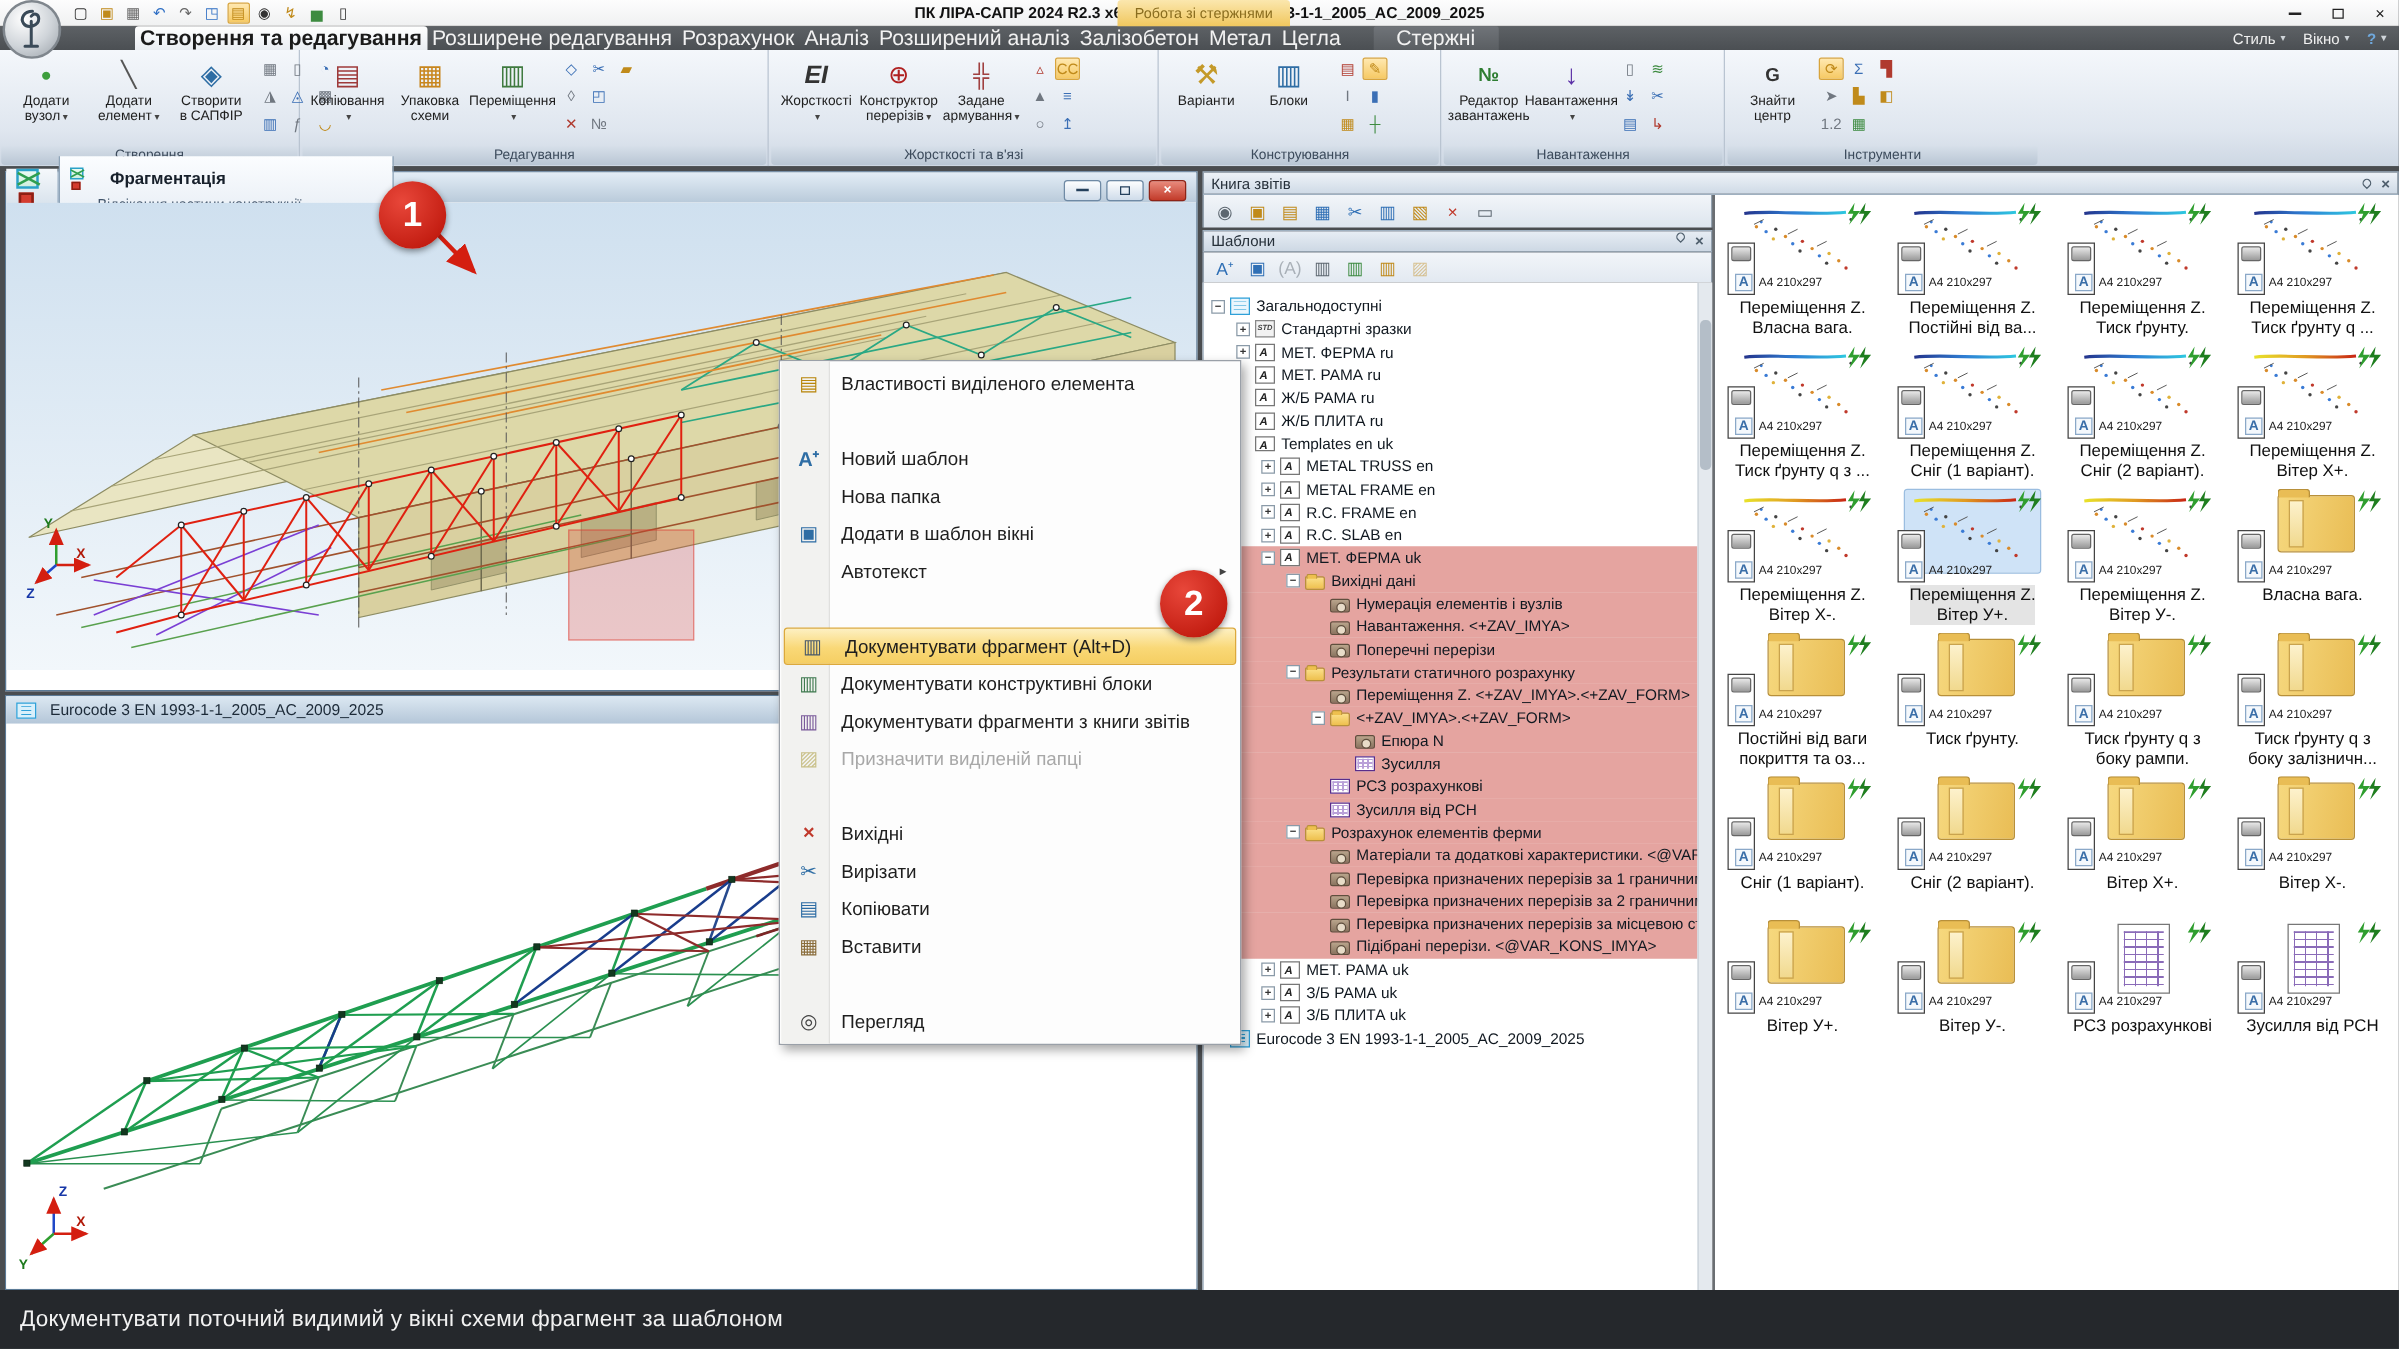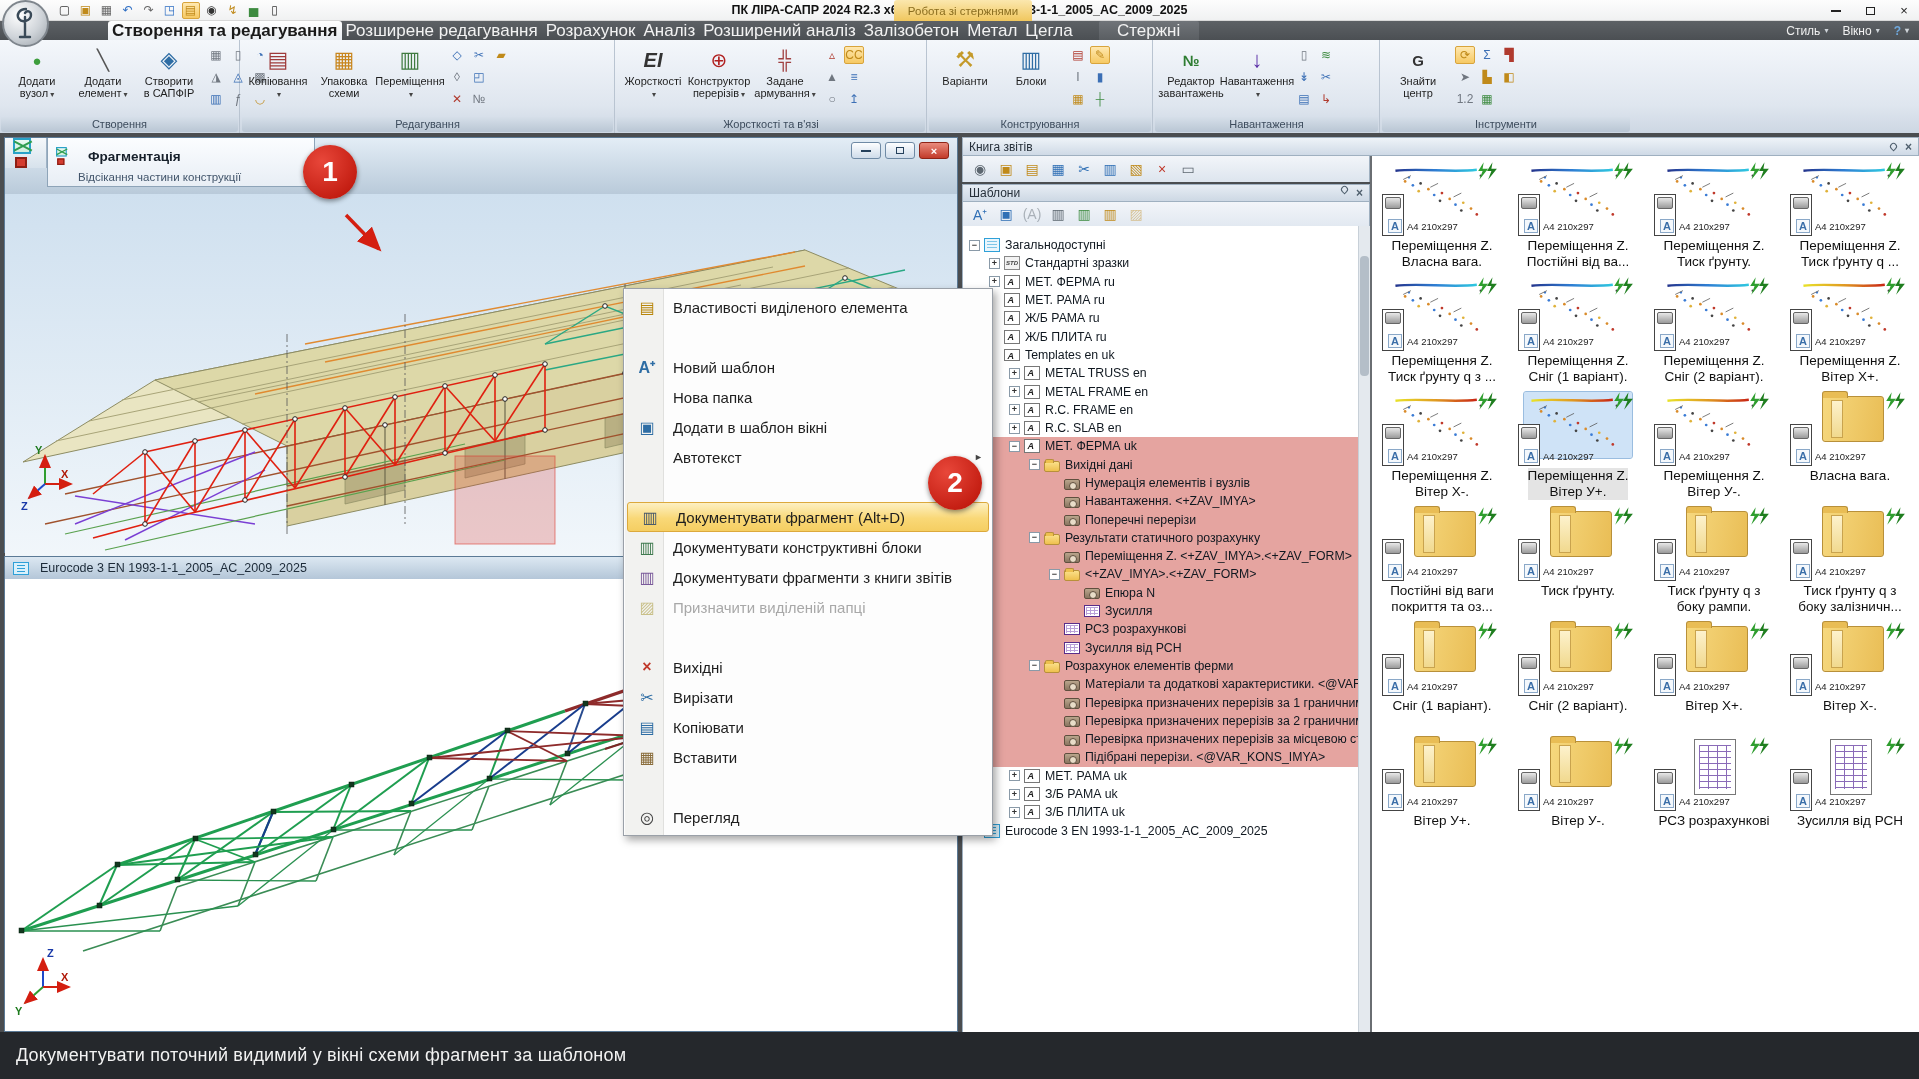--- a/index.html
+++ b/index.html
@@ -59,21 +59,21 @@
   [data-ic="find-center"] i{color:#333;font-weight:bold;font-size:15px}
   .smalls{display:grid;grid-template-rows:repeat(3,20px);grid-auto-flow:column;gap:2px;padding-top:4px;margin-left:2px}
   .si{width:20px;height:18px;display:flex;align-items:center;justify-content:center;font-size:12px;border-radius:2px}
   .si[data-tone="blue"]{color:#3b6fb5}.si[data-tone="gray"]{color:#707780}.si[data-tone="red"]{color:#b03a2e}
   .si[data-tone="green"]{color:#3d8b40}.si[data-tone="gold"]{color:#c08a1a}
   .si[data-hl="true"]{background:linear-gradient(#ffe8b0,#f6c963);border:1px solid #d8a43c}
   
   #workspace{position:absolute;left:0;top:133px;width:1919px;height:899px;background:#4a4d50}
   
   #win1{position:absolute;left:4px;top:137px;width:954px;height:416px;border:1px solid #5b7a96;background:#fff}
-  #w1head{height:56px;background:linear-gradient(#e3edf6,#b9cada);display:flex;align-items:flex-start}
+  #w1head{height:24px;background:linear-gradient(#e3edf6,#b9cada);display:flex;align-items:center}
   #w1icon{width:42px;border-right:1px solid #9fb3c6;background:linear-gradient(#f5f8fb,#d7e2ec);display:flex;align-items:center;justify-content:center}
   #w1titleblock{width:268px;background:linear-gradient(#fbfdff,#e8eef5);border:1px solid #8ea4b8;border-top:none;margin:0 0 2px 0;padding:3px 8px;display:flex;flex-direction:column;justify-content:center}
   #w1titlerow{display:flex;align-items:center;gap:6px}
   #w1title{font-size:13.5px;color:#17202b;font-weight:bold}
   #w1sub{font-size:11.5px;color:#41546a;margin-left:22px}
   #w1ctr{margin-left:auto;display:flex;gap:4px;align-items:flex-start;padding:4px 8px 0 0}
   .wc{width:30px;height:17px;border:1px solid #6f8aa5;border-radius:3px;background:linear-gradient(#fdfeff,#cfdcea);display:flex;align-items:center;justify-content:center;font-size:11px;color:#24405c}
   .wc .bar{width:10px;height:2px;background:#24405c}
   .wc .sq{width:8px;height:7px;border:1.5px solid #24405c}
   .wc[data-k="close"]{background:linear-gradient(#e98b7d,#c23b2a);border-color:#8e2417;color:#fff;font-weight:bold}

